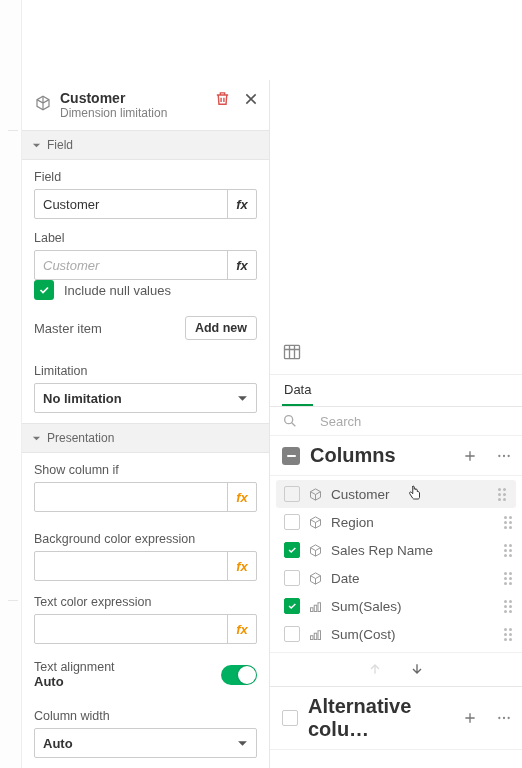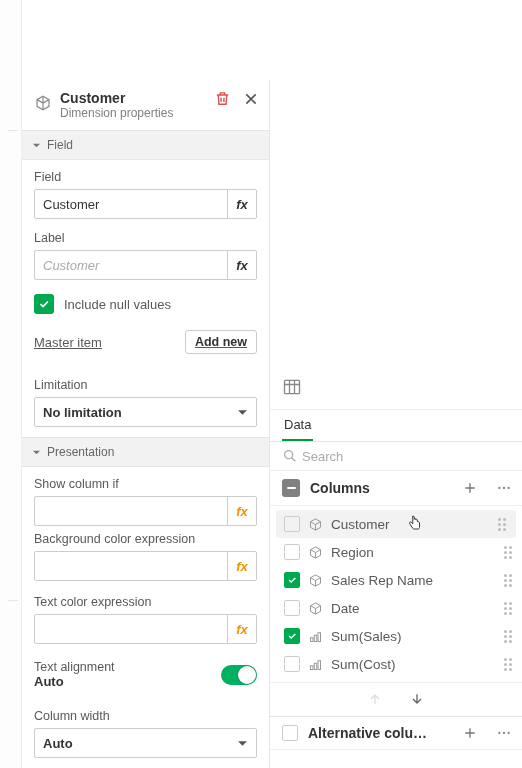--- a/index.html
+++ b/index.html
@@ -111,35 +111,33 @@
     align-items:center;
     justify-content:center;
     cursor:pointer;
   }
   .fx-dark { color:#333; font-style:italic; font-weight:bold; font-size:13px;}
   .fx-orange { color:#f29400; font-style:italic; font-weight:bold; font-size:13px;}
   .chk-row {
     display:flex;
     align-items:center;
     gap:10px;
-    margin-top:14px;
   }
   .chk {
     width:20px;height:20px;border-radius:3px;
     background:#00a84f;
     display:flex;align-items:center;justify-content:center;
   }
   .chk svg { width:12px;height:12px;}
   .master-row {
     display:flex;
     align-items:center;
     justify-content:space-between;
     margin-top:16px;
     margin-bottom:24px;
-    text-decoration:underline;
   }
   .addnew-btn {
     border:1px solid #ccc;
     border-radius:3px;
     padding:4px 9px;
     font-size:12.5px;
     background:#fff;
     cursor:pointer;
     color:#333;
     font-weight:600;
@@ -203,21 +201,21 @@
   .tab {
     padding:7px 2px;
     font-size:13px;
     color:#333;
     border-bottom:2px solid #009845;
   }
   .search-row {
     display:flex;
     align-items:center;
     padding:6px 12px;
-    gap:4px;
+    gap:22px;
     color:#999;
   }
   .search-row input {
     border:none;outline:none;flex:1;font-size:13px;color:#666;
   }
   .search-row input::placeholder { color:#aaa;}
   .collapse-icon {
     width:18px;height:18px;border-radius:3px;background:#808080;
     display:flex;align-items:center;justify-content:center;
     flex:0 0 auto;
@@ -228,21 +226,21 @@
   }
   .colhdr {
     display:flex;
     align-items:center;
     padding:8px 10px 8px 12px;
     gap:10px;
     border-top:1px solid #f0f0f0;
     border-bottom:1px solid #f0f0f0;
   }
   .colhdr .title {
-    flex:1;font-weight:600;color:#333;font-size:14px;
+    flex:1;font-weight:600;color:#333;font-size:20px;
   }
   .plus, .dots {
     color:#888;cursor:pointer;display:inline-flex;
   }
   .col-list { padding:4px 0;}
   .col-item {
     display:flex;
     align-items:center;
     padding:6px 8px 6px 14px;
     gap:8px;
@@ -305,21 +303,21 @@
   <div class="left">
     <div class="lhdr">
       <span class="cube-icon">
         <svg width="18" height="18" viewBox="0 0 24 24" fill="none" stroke="#888" stroke-width="1.6">
             <path d="M12 3l8 4.5v9L12 21l-8-4.5v-9L12 3z"></path>
             <path d="M12 3v18M4 7.5l8 4.5 8-4.5"></path>
           </svg>
       </span>
       <div class="lhdr-text">
         <div class="lhdr-title">Customer</div>
-        <div class="lhdr-sub">Dimension properties</div>
+        <div class="lhdr-sub">Dimension limitation</div>
       </div>
       <div class="lhdr-actions">
         <span class="icon-btn">
           <svg width="17" height="17" viewBox="0 0 24 24" fill="none" stroke="#d9534f" stroke-width="2">
               <path d="M4 7h16M9 7V4h6v3M6 7l1 13h10l1-13M10 11v6M14 11v6"></path>
             </svg>
         </span>
         <span class="icon-btn">
           <svg width="16" height="16" viewBox="0 0 24 24" fill="none" stroke="#555" stroke-width="2.4">
               <path d="M5 5l14 14M19 5L5 19"></path>
@@ -382,21 +380,21 @@
     </div>
     <div class="section-body">
       <div class="lbl">Show column if</div>
       <div class="inputwrap">
         <input style="">
         <div class="fx-btn">
             <span class="fx-orange">fx</span>
           </div>
       </div>
 
-      <div class="lbl" style="margin-top:6px">Background color expression</div>
+      <div class="lbl" style="margin-top:20px">Background color expression</div>
       <div class="inputwrap">
         <input style="">
         <div class="fx-btn">
             <span class="fx-orange">fx</span>
           </div>
       </div>
 
       <div class="lbl" style="margin-top:14px">Text color expression</div>
       <div class="inputwrap">
         <input style="">

